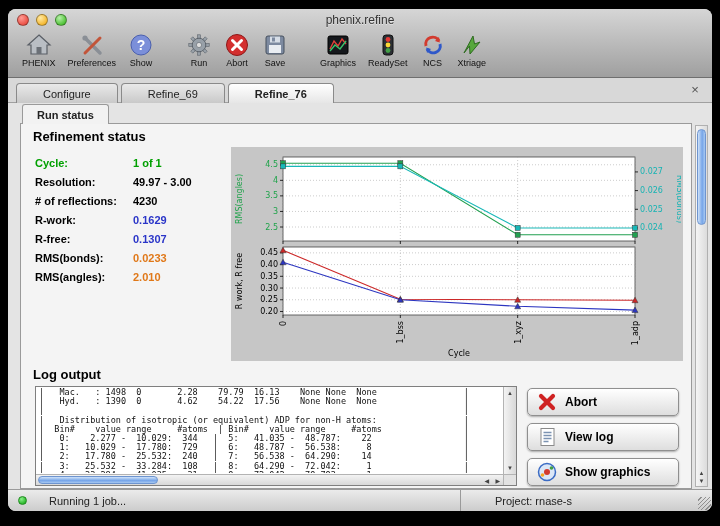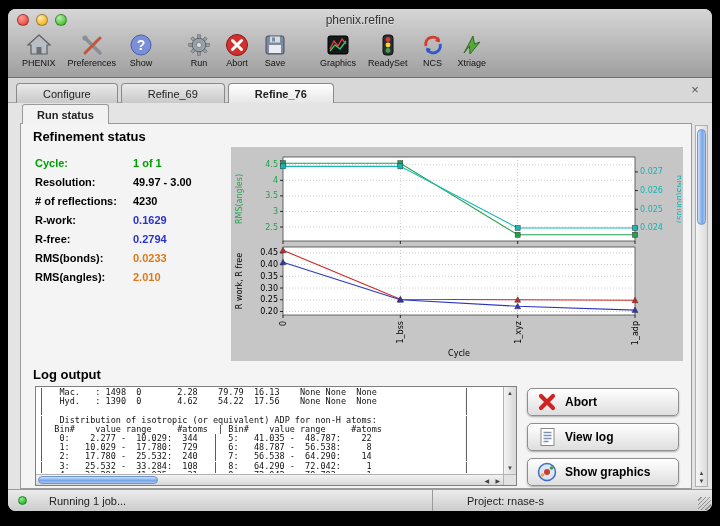--- a/index.html
+++ b/index.html
@@ -72,21 +72,21 @@
   .vthumb{position:absolute;left:1px;right:1px;top:3px;height:96px;border-radius:6px;
           background:linear-gradient(to right,#cfe2f8,#76a5e8 60%,#a8c9f2);border:1px solid #6d94cf;}
   .varrows{position:absolute;bottom:1px;left:0;right:0;text-align:center;}
   .varrows .arr{display:block;font-size:6px;color:#444;line-height:8px;}
   
   .statusbar{height:22px;border-top:1px solid #9a9a9a;background:linear-gradient(#ebebeb,#cccccc);
              display:flex;align-items:center;font-size:11px;color:#222;}
   .status-left{flex:1;display:flex;align-items:center;gap:22px;padding-left:10px;}
   .status-dot{width:9px;height:9px;border-radius:50%;border:1px solid #1f8a1f;
               background:radial-gradient(circle at 35% 30%,#8af08a,#2db82d 70%);}
-  .status-right{width:280px;border-left:1px solid #9a9a9a;height:100%;display:flex;align-items:center;
+  .status-right{width:252px;border-left:1px solid #9a9a9a;height:100%;display:flex;align-items:center;
                 padding-left:34px;position:relative;}
   .grip{position:absolute;right:1px;bottom:1px;width:13px;height:13px;
         background:repeating-linear-gradient(135deg,rgba(0,0,0,0) 0 2px,#8f8f8f 2px 3px);}
 </style>
 </head>
 <body>
 
 <div class="window">
   <div class="chrome">
     <div class="titlebar">
@@ -226,21 +226,21 @@
           <div class="stat-row">
             <span class="stat-label" style="color: rgb(0, 0, 0);"># of reflections:</span>
             <span class="stat-value" style="color: rgb(0, 0, 0);">4230</span>
           </div>
           <div class="stat-row">
             <span class="stat-label" style="color: rgb(0, 0, 0);">R-work:</span>
             <span class="stat-value" style="color: rgb(42, 53, 200);">0.1629</span>
           </div>
           <div class="stat-row">
             <span class="stat-label" style="color: rgb(0, 0, 0);">R-free:</span>
-            <span class="stat-value" style="color: rgb(42, 53, 200);">0.2794</span>
+            <span class="stat-value" style="color: rgb(42, 53, 200);">0.1307</span>
           </div>
           <div class="stat-row">
             <span class="stat-label" style="color: rgb(0, 0, 0);">RMS(bonds):</span>
             <span class="stat-value" style="color: rgb(224, 120, 24);">0.0233</span>
           </div>
           <div class="stat-row">
             <span class="stat-label" style="color: rgb(0, 0, 0);">RMS(angles):</span>
             <span class="stat-value" style="color: rgb(224, 120, 24);">2.010</span>
           </div>
         </div>

